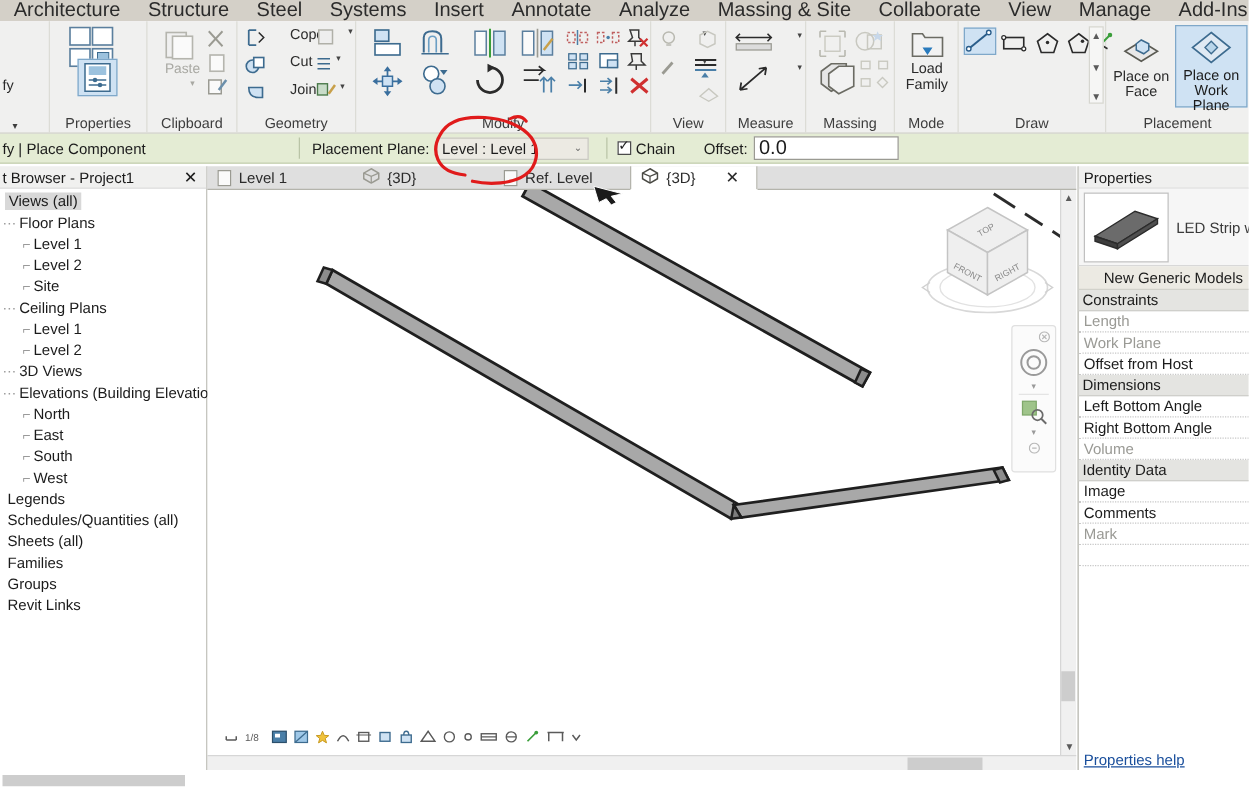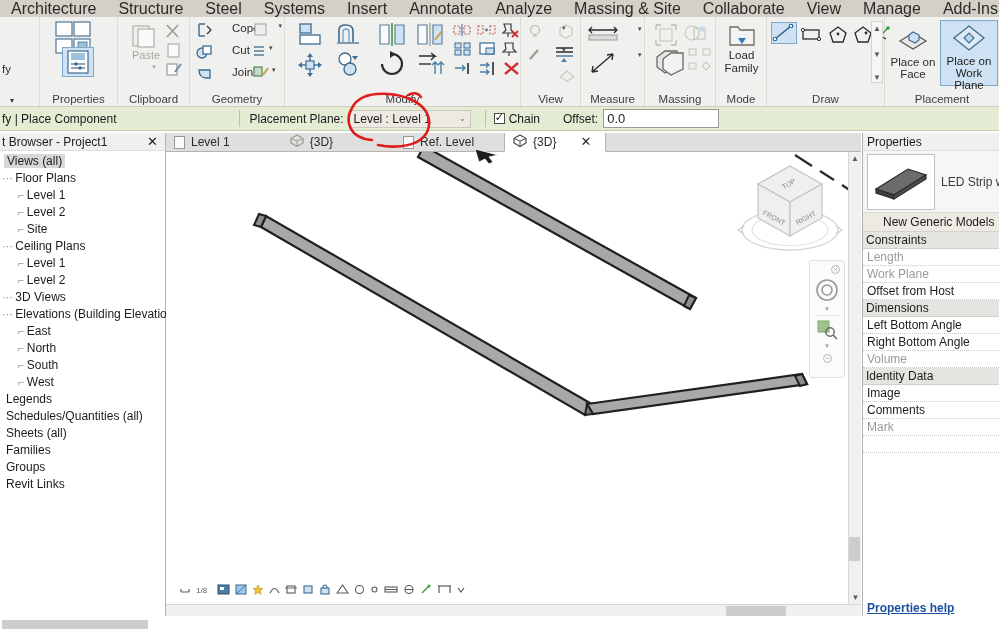--- a/index.html
+++ b/index.html
@@ -84,21 +84,21 @@
     width: 11px; height: 11px; border: 1px solid #4b4b4b; background: #fff;
     display: inline-block; position: relative; margin-right: 4px;
   }
   .chk::after {
     content: "✓"; position: absolute; left: 0px; top: -3px;
     font-size: 11px; color: #1b1b1b; line-height: 13px;
   }
   .offset-input {
     height: 19px; width: 116px; background: #ffffff;
     border: 1px solid #9a9a92; margin-left: 5px;
-    font-size: 13px; color: #1b1b1b; padding: 0 3px; line-height: 17px;
+    font-size: 16px; color: #1b1b1b; padding: 0 3px; line-height: 17px;
   }
 
   
   .browser {
     position: absolute; left: 0; top: 133px; width: 166px; height: 483px;
     background: #ffffff;
     border-right: 1px solid #b4b4ac;
   }
   .browser-head {
     position: relative; height: 18px; background: #f0f0ef;
@@ -192,21 +192,20 @@
   }
   .prow.group {
     background: #e4e4e1; font-weight: normal; color: #1b1b1b;
     border-bottom: 1px solid #cfcfcb; padding-left: 3px;
   }
   .prow.dim { color: #9a9a95; }
   .props-help {
     position: absolute; left: 4px; bottom: -2px;
     font-size: 12px; color: #1a4f9c; text-decoration: underline;
     white-space: nowrap;
-    font-weight: bold;
   }
   .view-ctrl-bar {
     position: absolute; left: 180px; top: 584px;
     display: flex; gap: 5px;
   }
   .vc-ico { width: 11px; height: 11px; display: inline-block; }
   .left-bottom-block {
     position: absolute; left: 0; top: 616px; width: 166px; height: 15px;
     background: #ffffff;
   }
@@ -705,22 +704,22 @@
       <div class="tnode lvl0 sel"><span class="tlabel">Views (all)</span></div>
       <div class="tnode lvl1"><span class="dash">⋯</span> <span>Floor Plans</span></div>
       <div class="tnode lvl2"><span class="dash">⌐</span> <span>Level 1</span></div>
       <div class="tnode lvl2"><span class="dash">⌐</span> <span>Level 2</span></div>
       <div class="tnode lvl2"><span class="dash">⌐</span> <span>Site</span></div>
       <div class="tnode lvl1"><span class="dash">⋯</span> <span>Ceiling Plans</span></div>
       <div class="tnode lvl2"><span class="dash">⌐</span> <span>Level 1</span></div>
       <div class="tnode lvl2"><span class="dash">⌐</span> <span>Level 2</span></div>
       <div class="tnode lvl1"><span class="dash">⋯</span> <span>3D Views</span></div>
       <div class="tnode lvl1"><span class="dash">⋯</span> <span>Elevations (Building Elevation)</span></div>
+      <div class="tnode lvl2"><span class="dash">⌐</span> <span>North</span></div>
       <div class="tnode lvl2"><span class="dash">⌐</span> <span>East</span></div>
-      <div class="tnode lvl2"><span class="dash">⌐</span> <span>North</span></div>
       <div class="tnode lvl2"><span class="dash">⌐</span> <span>South</span></div>
       <div class="tnode lvl2"><span class="dash">⌐</span> <span>West</span></div>
       <div class="tnode lvl1" style="padding-left:6px;"><span>Legends</span></div>
       <div class="tnode lvl1" style="padding-left:6px;"><span>Schedules/Quantities (all)</span></div>
       <div class="tnode lvl1" style="padding-left:6px;"><span>Sheets (all)</span></div>
       <div class="tnode lvl1" style="padding-left:6px;"><span>Families</span></div>
       <div class="tnode lvl1" style="padding-left:6px;"><span>Groups</span></div>
       <div class="tnode lvl1" style="padding-left:6px;"><span>Revit Links</span></div>
     </div>
   </div>

